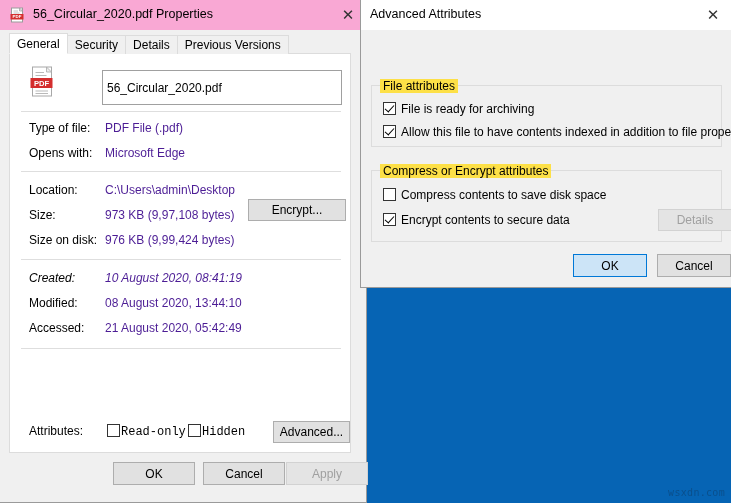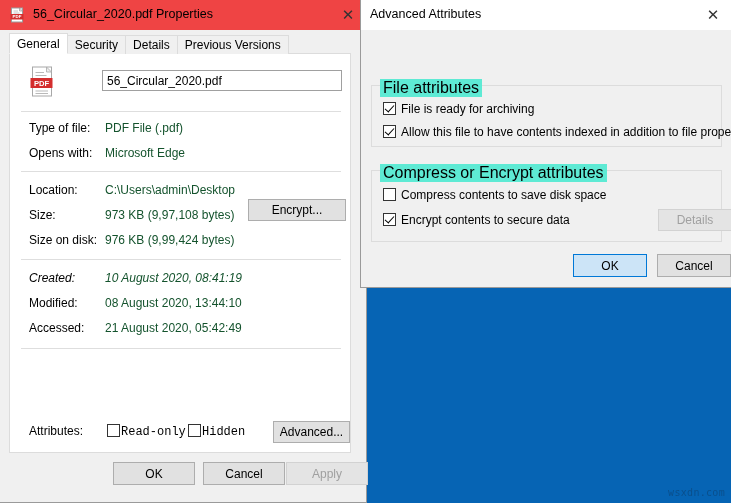--- a/index.html
+++ b/index.html
@@ -40,21 +40,21 @@
     height: 503px;
     background: #f0f0f0;
     border: 1px solid #9a9a9a;
     border-left: none;
     border-top: none;
     box-sizing: border-box;
   }
   #props-titlebar {
     position: relative;
     height: 30px;
-    background: #ef4444;
+    background: #f9a8d4;
     text-align: center;
   }
   #props-title-icon {
     position: absolute;
     left: 10px; top: 7px;
     width: 16px; height: 16px;
   }
   #props-title-text {
     position: absolute;
     left: 33px; top: 7px;
@@ -128,21 +128,21 @@
   }
   #pdf-icon {
     position: absolute;
     left: 10px; top: 0px;
     width: 26px; height: 32px;
   }
   #filename-input {
     position: absolute;
     left: 82px; top: 4px;
     width: 240px;
-    height: 21px;
+    height: 35px;
     border: 1px solid #a0a0a0;
     background: #fff;
     font-family: "Liberation Sans", sans-serif;
     font-size: 12px;
     color: #000;
     padding: 0 4px;
     box-sizing: border-box;
     outline: none;
   }
   .hr {
@@ -162,21 +162,21 @@
   }
   .prop-label {
     position: absolute;
     left: 8px; top: 0;
     color: #000;
     white-space: nowrap;
   }
   .prop-value {
     position: absolute;
     left: 84px; top: 0;
-    color: #14532d;
+    color: #4c1d95;
     white-space: nowrap;
   }
 
   .btn {
     font-family: "Liberation Sans", sans-serif;
     font-size: 12px;
     background: #e1e1e1;
     border: 1px solid #adadad;
     color: #000;
     text-align: center;
@@ -296,23 +296,23 @@
     color: #000;
   }
   .groupbox {
     position: absolute;
     border: 1px solid #dcdcdc;
     box-sizing: border-box;
   }
   .group-legend {
     position: absolute;
     top: -7px; left: 8px;
-    background: #5eead4;
+    background: #fde047;
     padding: 0 3px;
-    font-size: 16px;
+    font-size: 12px;
     color: #000;
     white-space: nowrap;
   }
   #gb-file-attrs {
     left: 10px; top: 85px;
     width: 351px; height: 62px;
   }
   #gb-compress {
     left: 10px; top: 170px;
     width: 351px; height: 72px;

